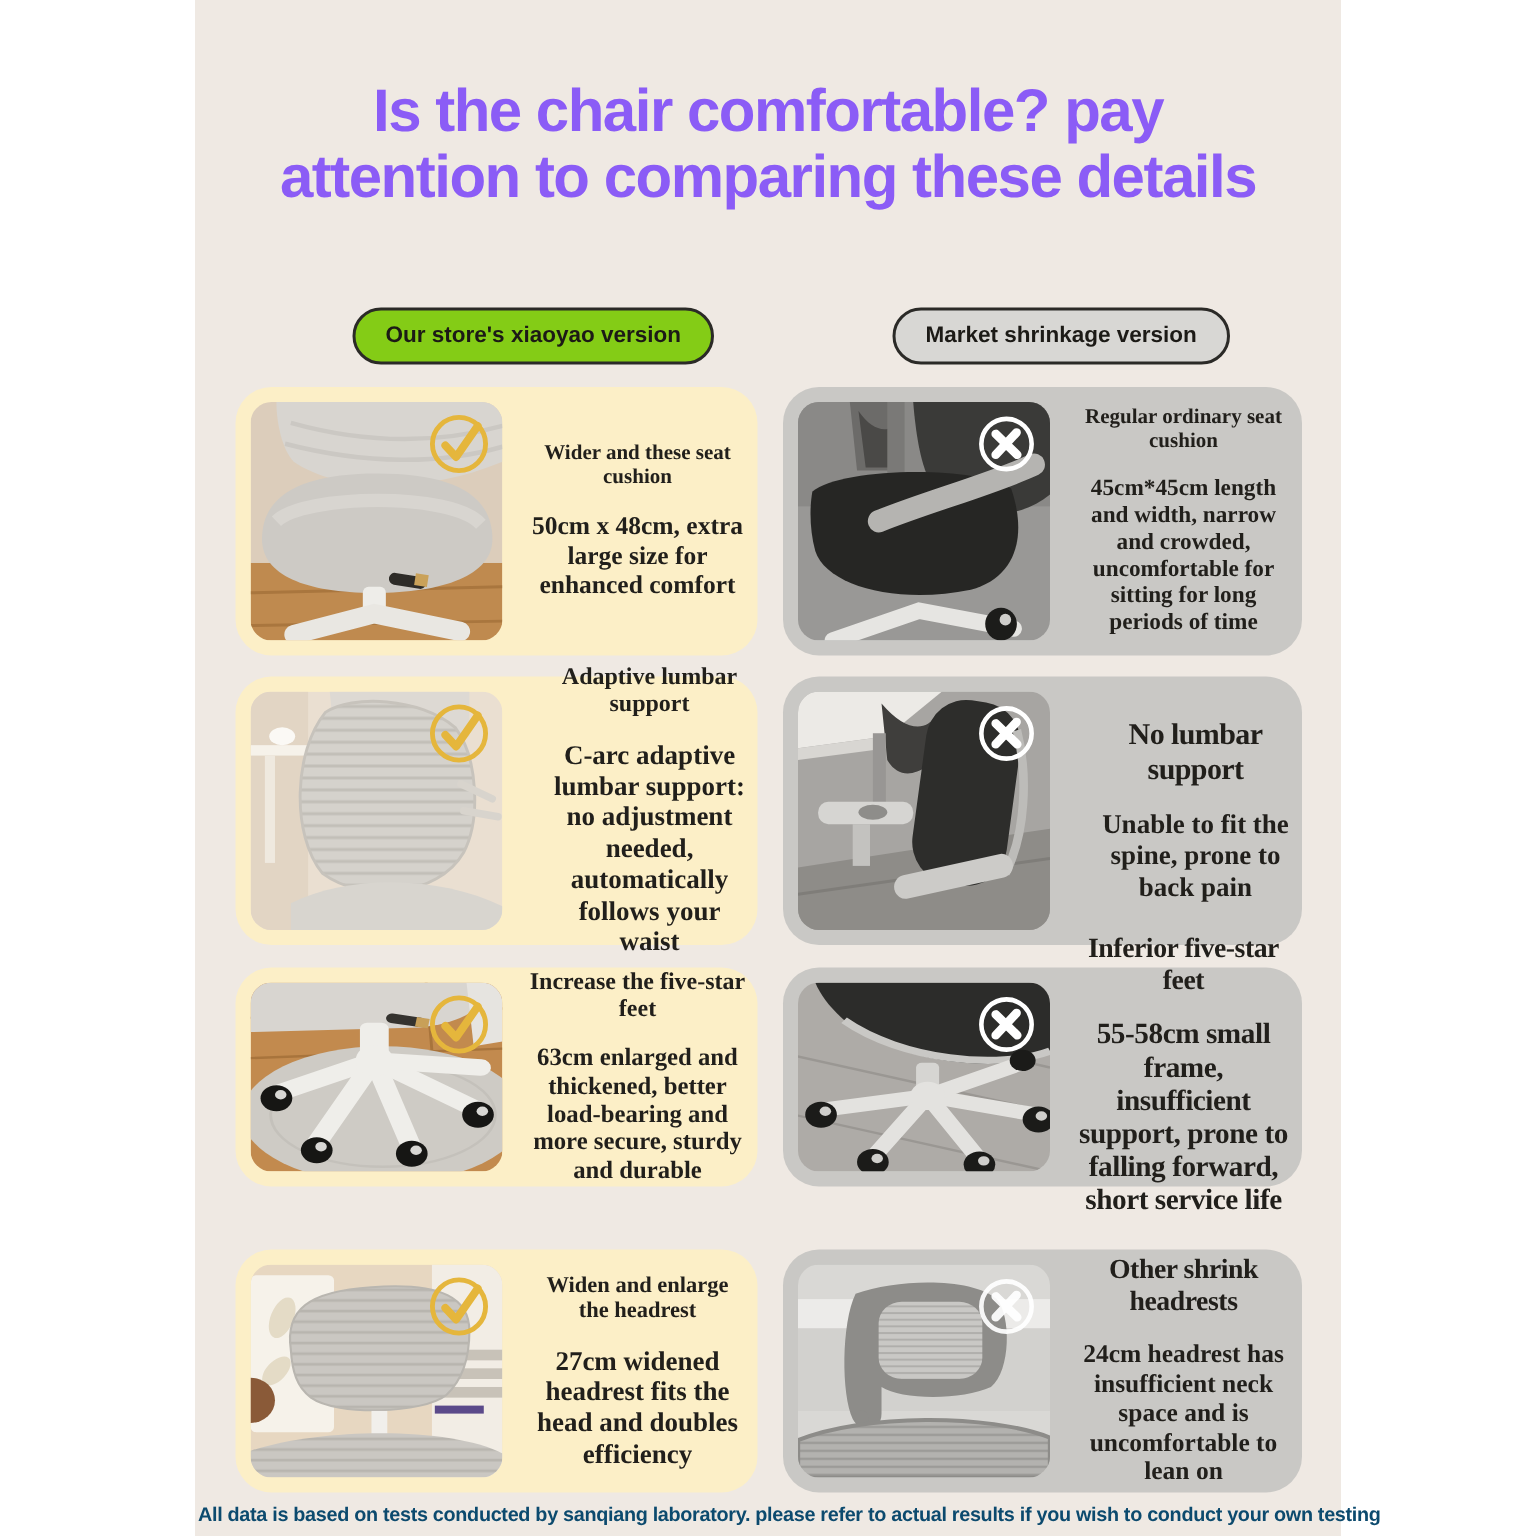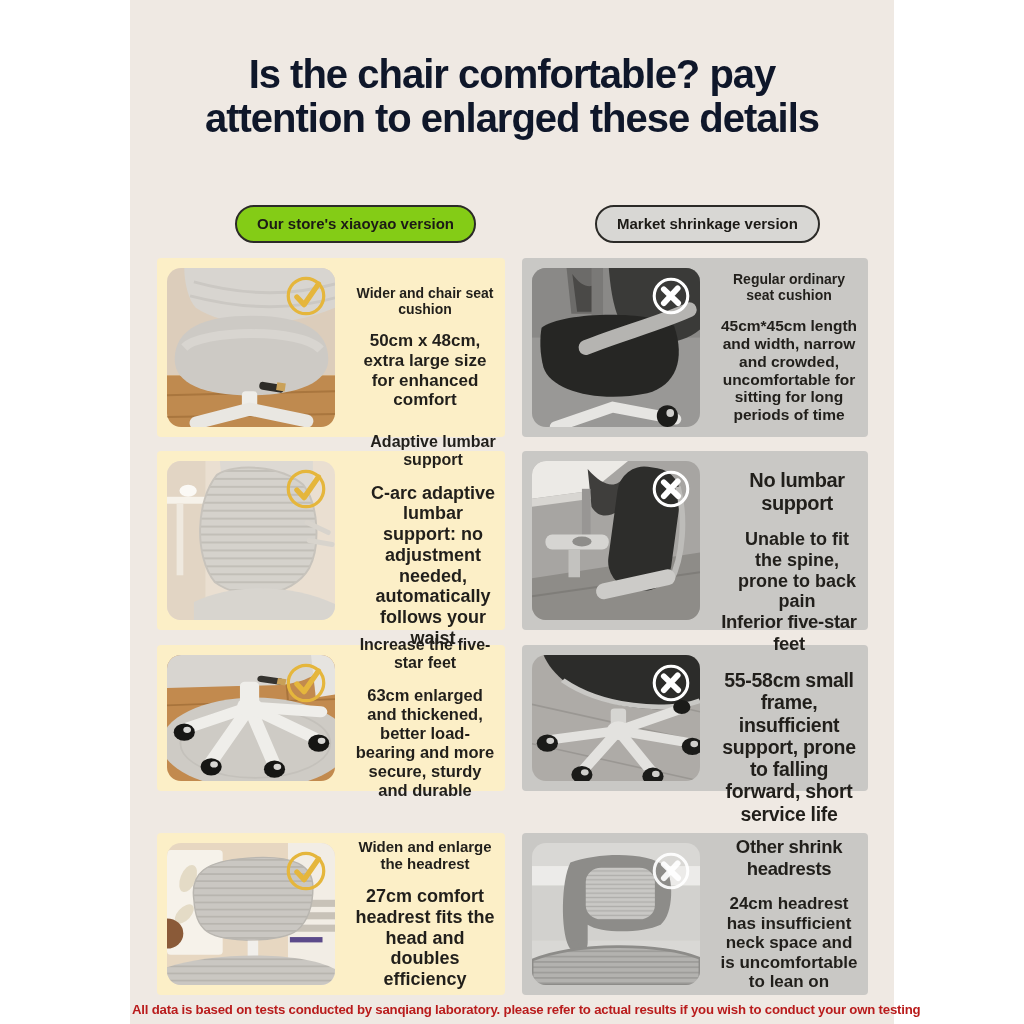--- a/index.html
+++ b/index.html
@@ -1,52 +1,52 @@
 <!DOCTYPE html>
 <html><head>
 <meta charset="utf-8">
 <style>
   html,body{margin:0;padding:0;background:#ffffff;}
   .canvas{position:relative;width:1024px;height:1024px;background:#ffffff;overflow:hidden;
           font-family:"Liberation Sans",sans-serif;color:#1f1d1a;}
   .panel{position:absolute;left:130px;top:0;width:764px;height:1024px;background:#efe9e3;}
   .title{position:absolute;top:52px;left:0;width:100%;text-align:center;
-         font-size:40px;font-weight:bold;letter-spacing:-1px;line-height:1.1;color:#0f172a;}
+         font-size:40px;font-weight:bold;letter-spacing:-1px;line-height:1.1;color:#8b5cf6;}
   .pill{position:absolute;top:205px;height:34px;line-height:34px;padding:0 20px;
         border:2px solid #2b2a27;border-radius:20px;font-size:15px;font-weight:bold;color:#1c1a16;}
   .pill-ours{left:105px;background:#84cc16;}
   .pill-market{left:465px;background:#d8d7d4;}
-  .row-card{position:absolute;border-radius:4px;display:flex;align-items:center;}
+  .row-card{position:absolute;border-radius:24px;display:flex;align-items:center;font-family:Liberation Serif, serif;}
   .card-ours{left:27px;width:348px;background:#fcefc7;}
   .card-market{left:392px;width:346px;background:#c9c8c5;}
   .r1{top:258px;height:179px;} .r2{top:451px;height:179px;gap:16px;}
   .r3{top:645px;height:146px;} .r4{top:833px;height:162px;}
   .photo{position:relative;flex:none;margin:10px;width:168px;height:calc(100% - 20px);
          border-radius:14px;overflow:hidden;}
   .photo svg.scene{display:block;width:100%;height:100%;}
   .badge{position:absolute;top:5px;right:6px;width:46px;height:46px;}
   .cardtext{flex:1;padding:0 8px;text-align:center;font-weight:bold;color:#211f1b;}
   .heading{margin-bottom:14px;}
   .h14{font-size:14px;} .h15{font-size:15px;} .h16{font-size:16px;}
   .h18{font-size:18.5px;letter-spacing:-0.3px;} .h21{font-size:20px;letter-spacing:-0.4px;}
   .b15{font-size:15.5px;line-height:1.16;} .b16{font-size:16.5px;line-height:1.15;}
   .b17{font-size:17px;line-height:1.15;} .b18{font-size:18px;line-height:1.15;}
   .b19{font-size:19.5px;line-height:1.14;letter-spacing:-0.3px;}
   .footer{position:absolute;bottom:7px;left:2px;width:760px;text-align:center;
-          font-size:13.2px;font-weight:bold;letter-spacing:-0.2px;color:#b91c1c;white-space:nowrap;}
+          font-size:13.2px;font-weight:bold;letter-spacing:-0.2px;color:#0c4a6e;white-space:nowrap;}
 </style>
 </head>
 <body>
 
 <div class="canvas">
   <div class="panel">
 
     <div class="title">
       <div>Is the chair comfortable? pay</div>
-      <div>attention to enlarged these details</div>
+      <div>attention to comparing these details</div>
     </div>
 
     <div class="pill pill-ours">Our store's xiaoyao version</div>
     <div class="pill pill-market">Market shrinkage version</div>
 
     <div class="row-card card-ours r1">
       <div class="photo">
         <svg class="scene" viewBox="0 0 175 160" preserveAspectRatio="none">
           <rect width="175" height="108" fill="#dccdbb"></rect>
           <rect y="108" width="175" height="52" fill="#bf8a4f"></rect>
@@ -61,21 +61,21 @@
           <rect x="114" y="114" width="9" height="8" fill="#caa25a" transform="rotate(9 109 120)"></rect>
           <rect x="78" y="124" width="16" height="22" rx="4" fill="#eeede9"></rect>
           <path d="M30 156 L86 142 L146 154" stroke="#e9e7e2" stroke-width="13" fill="none" stroke-linecap="round"></path>
         </svg>
         <svg class="badge" viewBox="0 0 48 48">
           <circle cx="24" cy="24" r="18.5" fill="none" stroke="#e5b63c" stroke-width="3.4"></circle>
           <path d="M14.5 25 L22 33 L37 11.5" fill="none" stroke="#e5b63c" stroke-width="5.5" stroke-linecap="round" stroke-linejoin="round"></path>
         </svg>
       </div>
       <div class="cardtext">
-        <div class="heading h14">Wider and chair seat cushion</div>
+        <div class="heading h14">Wider and these seat cushion</div>
         <div class="body b17">50cm x 48cm, extra large size for enhanced comfort</div>
       </div>
     </div>
 
     <div class="row-card card-market r1">
       <div class="photo">
         <svg class="scene" viewBox="0 0 175 160" preserveAspectRatio="none">
           <rect width="175" height="160" fill="#999896"></rect>
           <rect width="175" height="70" fill="#8a8987"></rect>
           <path d="M36 0 h36 l-5 46 h-26 z" fill="#6c6b69"></path>
@@ -276,21 +276,21 @@
           <rect x="84" y="110" width="11" height="28" fill="#f1efeb"></rect>
           <path d="M0 140 C50 122 140 122 175 142 V160 H0 Z" fill="url(#st7)"></path>
         </svg>
         <svg class="badge" viewBox="0 0 48 48">
           <circle cx="24" cy="24" r="18.5" fill="none" stroke="#e5b63c" stroke-width="3.4"></circle>
           <path d="M14.5 25 L22 33 L37 11.5" fill="none" stroke="#e5b63c" stroke-width="5.5" stroke-linecap="round" stroke-linejoin="round"></path>
         </svg>
       </div>
       <div class="cardtext">
         <div class="heading h15">Widen and enlarge the headrest</div>
-        <div class="body b18">27cm comfort headrest fits the head and doubles efficiency</div>
+        <div class="body b18">27cm widened headrest fits the head and doubles efficiency</div>
       </div>
     </div>
 
     <div class="row-card card-market r4">
       <div class="photo">
         <svg class="scene" viewBox="0 0 175 160" preserveAspectRatio="none">
           <defs>
             <pattern id="m8" width="6" height="5" patternUnits="userSpaceOnUse">
               <rect width="6" height="5" fill="#c9c8c5"></rect>
               <line x1="0" y1="1.5" x2="6" y2="1.5" stroke="#aeadaa" stroke-width="1.4"></line>

